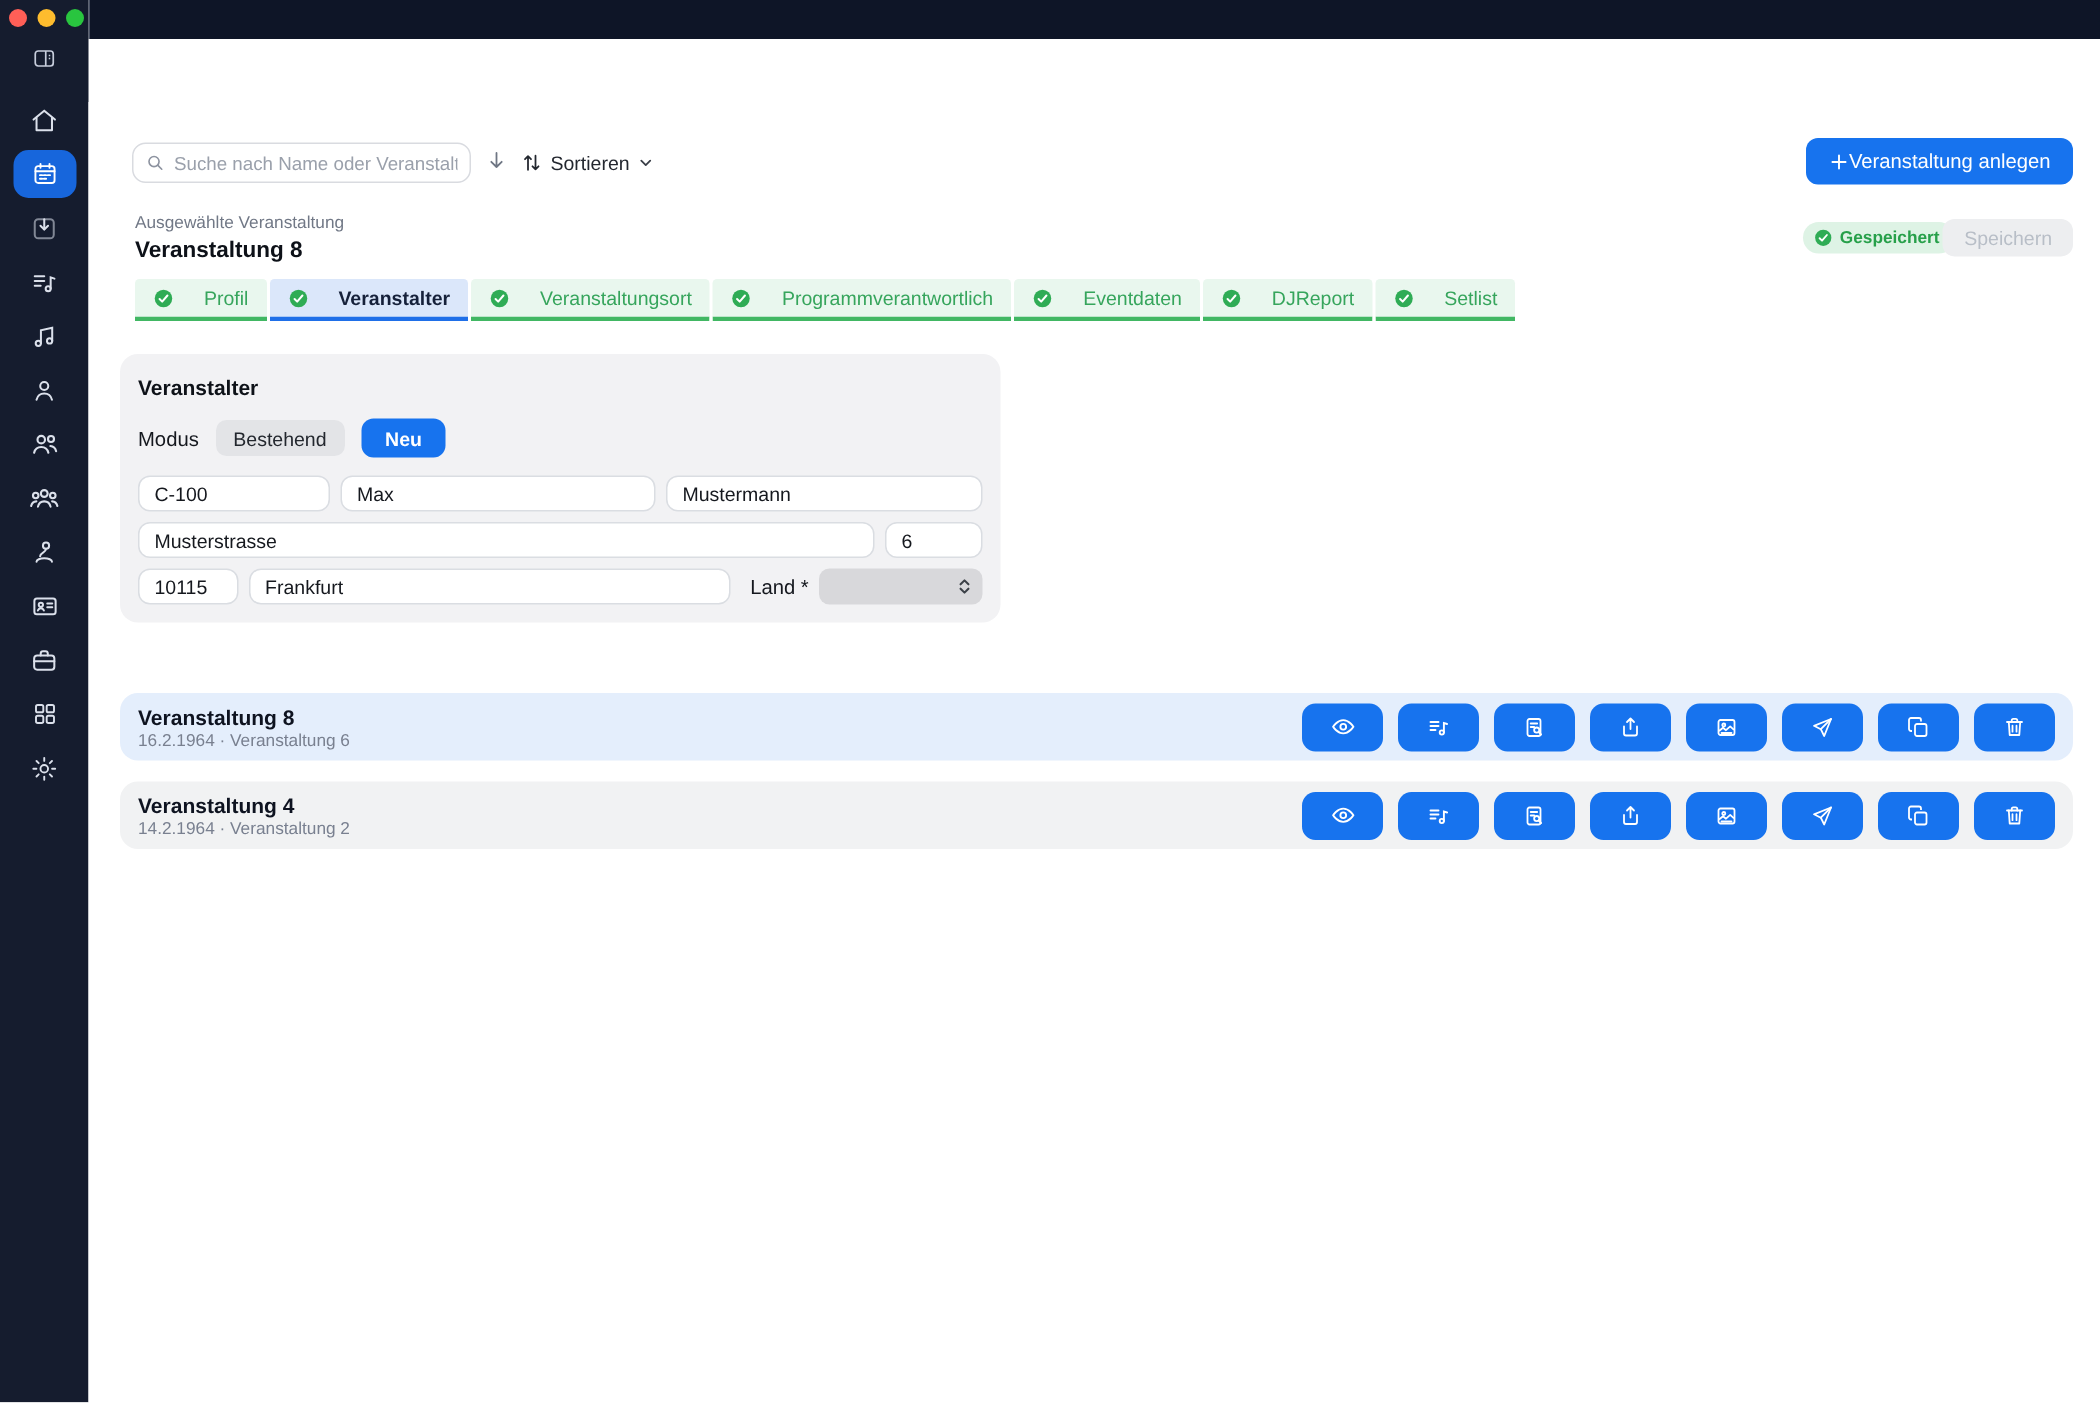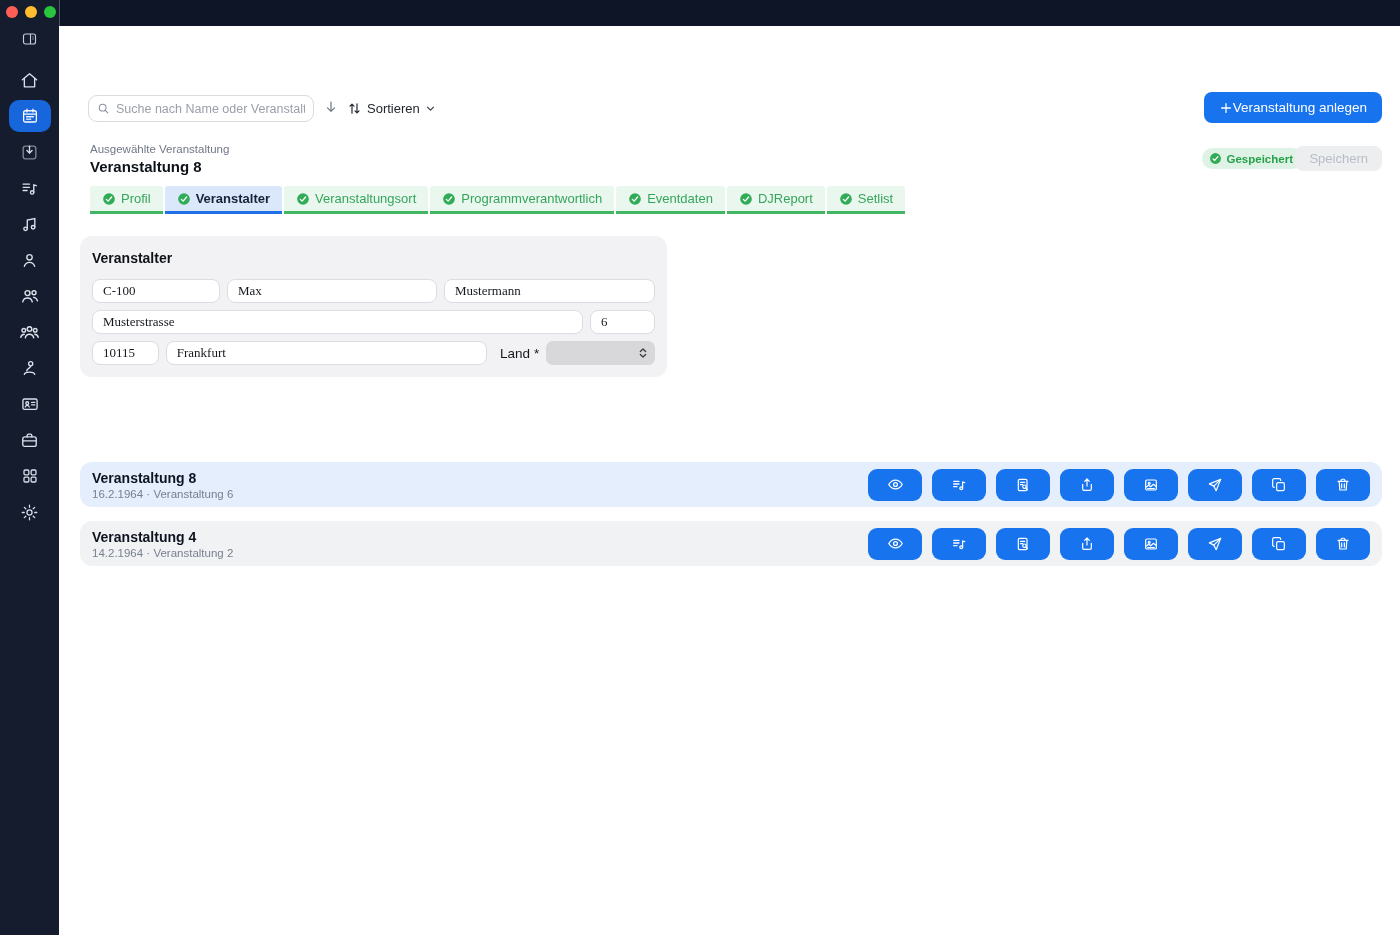--- a/index.html
+++ b/index.html
@@ -49,39 +49,39 @@
                 display:flex; align-items:center; gap:0; cursor:pointer; }
 
   .eyebrow { position:absolute; left:31px; top:75px; font-size:11.5px; color:#717886; }
   .sel-title { position:absolute; left:31px; top:90px; font-size:15px; font-weight:700; color:#0d1118; }
   .saved-badge { position:absolute; right:97px; top:80px; height:21px; display:flex; align-items:center; gap:5px;
                  background:#def3e5; color:#27a04a; border-radius:11px; padding:0 10px 0 7px; font-size:11.5px; font-weight:600; }
   .save-btn { position:absolute; right:18px; top:78px; height:25px; padding:0 14px; background:#edeef0; border:none;
               border-radius:8px; color:#b8bec7; font-size:13px; font-family:inherit; }
 
   .tabs { position:absolute; left:31px; top:118px; display:flex; gap:2px; }
-  .tab { height:28px; display:inline-flex; align-items:center; gap:5px; padding:0 12px; background:#e9f7ee;
+  .tab { height:28px; display:inline-flex; align-items:center; gap:20px; padding:0 12px; background:#e9f7ee;
          color:#36a55c; font-size:13px; border-bottom:3px solid #41b763; border-radius:3px 3px 0 0; cursor:pointer; white-space:nowrap; }
   .tab.active { background:#dbe7fa; color:#16213a; font-weight:700; border-bottom-color:#1f6fe8; }
 
   
   .card { position:absolute; left:21px; top:168px; width:587px; background:#f2f2f4; border-radius:12px; padding:14px 12px 12px 12px; }
   .card-title { font-size:14px; font-weight:700; color:#0e1218; margin-bottom:13px; }
   .mode-row { display:flex; align-items:center; gap:11px; }
   .mode-label { font-size:13.5px; color:#15181e; }
   .seg { height:24px; padding:0 12px; border:none; border-radius:7px; background:#e3e4e7; color:#23272e; font-size:13px; font-family:inherit; cursor:pointer; }
   .seg.active { height:26px; padding:0 16px; border-radius:8px; background:#1773ee; color:#fff; font-weight:600; }
   .chk-row { display:flex; align-items:center; gap:8px; margin-top:13px; }
   .chk { width:15px; height:15px; background:#d5d7db; border-radius:4px; cursor:pointer; }
   .chk-label { font-size:13.5px; color:#16191f; }
   .info { color:#2f353d; display:flex; cursor:pointer; }
   .frow { display:flex; gap:7px; margin-top:12px; align-items:center; }
   .frow + .frow { margin-top:7px; }
   .fin { height:24px; border:1px solid #dadde2; border-radius:8px; background:#fff; padding:0 10px;
-         font-size:13px; color:#15181e; font-family:Liberation Serif, serif; outline:none; min-width:0; }
+         font-size:13px; color:#15181e; font-family:Liberation Sans, sans-serif; outline:none; min-width:0; }
   .w-num { width:128px; } .w-first { width:210px; } .w-last { flex:1; }
   .w-street { flex:1; } .w-house { width:65px; } .w-zip { width:68px; } .w-city { width:330px; }
   .country-label { font-size:13.5px; color:#15181e; margin-left:6px; white-space:nowrap; }
   .country-select { width:112px; height:24px; background:#d8d8db; border-radius:7px; position:relative; cursor:pointer; }
   .country-select svg { position:absolute; right:5px; top:4px; color:#3c4148; }
   .req-note { margin-top:11px; font-size:11px; color:#8d939c; }
 
   
   .event-row { position:absolute; left:21px; width:1302px; height:45px; border-radius:12px;
                display:flex; align-items:center; padding:0 12px; cursor:pointer; }
@@ -301,20 +301,25 @@
         <svg width="14" height="14" viewBox="0 0 24 24">
             <circle cx="12" cy="12" r="10" fill="#2fac55"></circle>
             <path d="M7.5 12.6l3 3 6-7" fill="none" stroke="#fff" stroke-width="2.3" stroke-linecap="round" stroke-linejoin="round"></path>
           </svg>
         <span>Setlist</span>
       </div>
     </div>
 
     <div class="card">
       <div class="card-title">Veranstalter</div>
+      <div class="mode-row">
+        <span class="mode-label">Modus</span>
+        <button class="seg">Bestehend</button>
+        <button class="seg active">Neu</button>
+      </div>
       <div class="frow">
         <input class="fin w-num" value="C-100" style="">
         <input class="fin w-first" value="Max" style="">
         <input class="fin w-last" value="Mustermann" style="">
       </div>
       <div class="frow">
         <input class="fin w-street" value="Musterstrasse" style="">
         <input class="fin w-house" value="6" style="">
       </div>
       <div class="frow">

